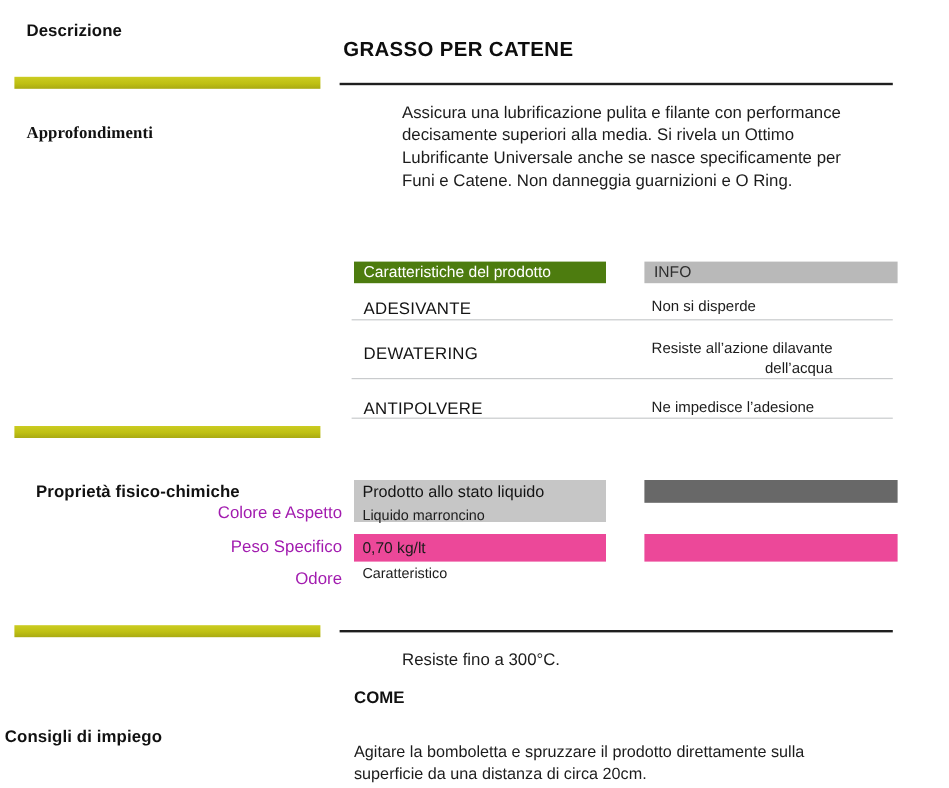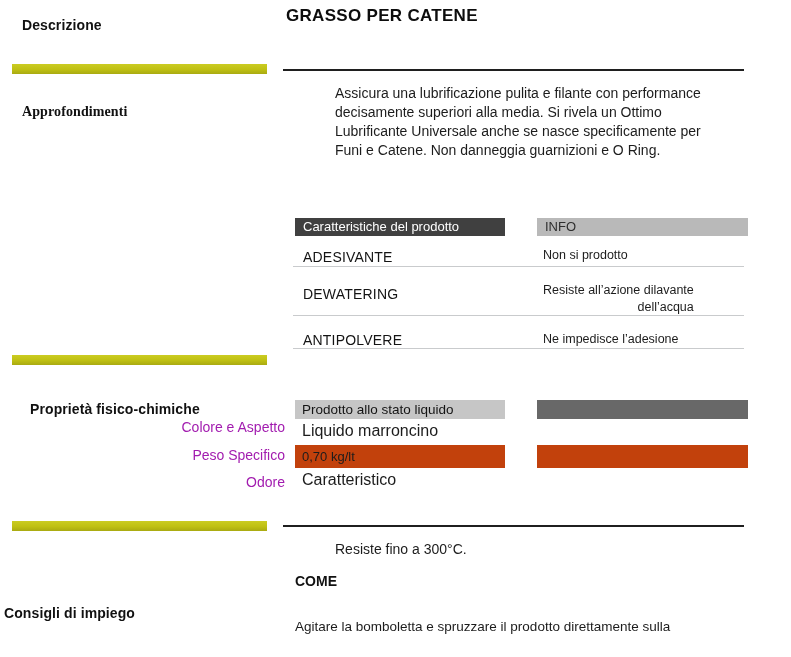--- a/index.html
+++ b/index.html
@@ -33,70 +33,70 @@
     width: 255px;
     height: 10px;
     background: linear-gradient(180deg, #cbcc22 0%, #bfc013 55%, #a9aa12 100%);
   }
   .hline {
     height: 2px;
     background: #1f1f1f;
   }
   .body-par { font-size: 14px; line-height: 19px; color: #1c1c1c; margin-left: 40px; }
   .cell-head-dark {
-    background: #404040; color: #ffffff;
+    background: #4d7c0f; color: #ffffff;
     font-size: 13px; line-height: 18px; padding-left: 8px;
     height: 18px; overflow: hidden;
   }
   .cell-head-light {
     background: #b9b9b9; color: #2e2e2e;
     font-size: 13px; line-height: 18px; padding-left: 8px;
     height: 18px; overflow: hidden;
   }
   .row-name { font-size: 14px; letter-spacing: 0.2px; color: #141414; }
   .row-info { font-size: 12.5px; line-height: 17px; color: #1c1c1c; }
   .row-sep { height: 1px; background: #c9cbcd; }
   .prop-labels { text-align: right; font-size: 14px; color: #a21caf; }
   .prop-state-head {
     background: #c6c6c6; font-size: 13.5px; line-height: 19px;
-    padding-left: 7px; height: 19px; color: #141414;
+    padding-left: 7px; height: 35px; color: #141414;
   }
   .prop-dark-bar { background: #686868; height: 19px; }
-  .prop-value { font-size: 16px; color: #1c1c1c; }
+  .prop-value { font-size: 12px; color: #1c1c1c; }
   .prop-shade {
-    background: #c2410c; height: 23px;
+    background: #ec4899; height: 23px;
     font-size: 13px; line-height: 23px; padding-left: 7px; color: #1c1c1c;
   }
   .small-par { font-size: 13.5px; line-height: 17.5px; color: #1c1c1c; margin-top: 28px; }
   .come-head { font-weight: bold; font-size: 14px; color: #111; }
 </style>
 </head>
 <body>
 
 <div class="page">
 
   <div class="abs section-label" style="left:22px; top:17px;">Descrizione</div>
-  <div class="abs doc-title" style="left:286px; top:6px;">GRASSO PER CATENE</div>
+  <div class="abs doc-title" style="left:286px; top:32px;">GRASSO PER CATENE</div>
 
   <div class="abs accent-bar" style="top:64px;"></div>
   <div class="abs hline" style="left:283px; top:69px; width:461px;"></div>
   <div class="abs section-label" style="left:22px; top:104px;font-family:Liberation Serif, serif;">Approfondimenti</div>
 
   <div class="abs body-par" style="left:295px; top:84px; width:460px;">
     <div>Assicura una lubrificazione pulita e filante con performance</div>
     <div>decisamente superiori alla media. Si rivela un Ottimo</div>
     <div>Lubrificante Universale anche se nasce specificamente per</div>
     <div>Funi e Catene. Non danneggia guarnizioni e O Ring.</div>
   </div>
 
   <div class="abs cell-head-dark" style="left:295px; top:218px; width:210px;">Caratteristiche del prodotto</div>
   <div class="abs cell-head-light" style="left:537px; top:218px; width:211px;">INFO</div>
 
   <div class="abs row-name" style="left:303px; top:249px;">ADESIVANTE</div>
-  <div class="abs row-info" style="left:543px; top:247px;">Non si prodotto</div>
+  <div class="abs row-info" style="left:543px; top:247px;">Non si disperde</div>
   <div class="abs row-sep" style="left:293px; top:266px; width:451px;"></div>
 
   <div class="abs row-name" style="left:303px; top:286px;">DEWATERING</div>
   <div class="abs row-info" style="left:543px; top:282px;text-align:right;">
     <div>Resiste all’azione dilavante</div>
     <div>dell’acqua</div>
   </div>
   <div class="abs row-sep" style="left:293px; top:315px; width:451px;"></div>
 
   <div class="abs row-name" style="left:303px; top:332px;">ANTIPOLVERE</div>
@@ -123,15 +123,16 @@
   <div class="abs accent-bar" style="top:521px;"></div>
   <div class="abs hline" style="left:283px; top:525px; width:461px;"></div>
   <div class="abs section-label" style="left:4px; top:561px;margin-top:44px;">Consigli di impiego</div>
 
   <div class="abs body-par" style="left:295px; top:540px;">Resiste fino a 300°C.</div>
 
   <div class="abs come-head" style="left:295px; top:573px;">COME</div>
 
   <div class="abs small-par" style="left:295px; top:590px; width:470px;">
     <div>Agitare la bomboletta e spruzzare il prodotto direttamente sulla</div>
+    <div>superficie da una distanza di circa 20cm.</div>
   </div>
 
 </div>
 
 </body></html>

